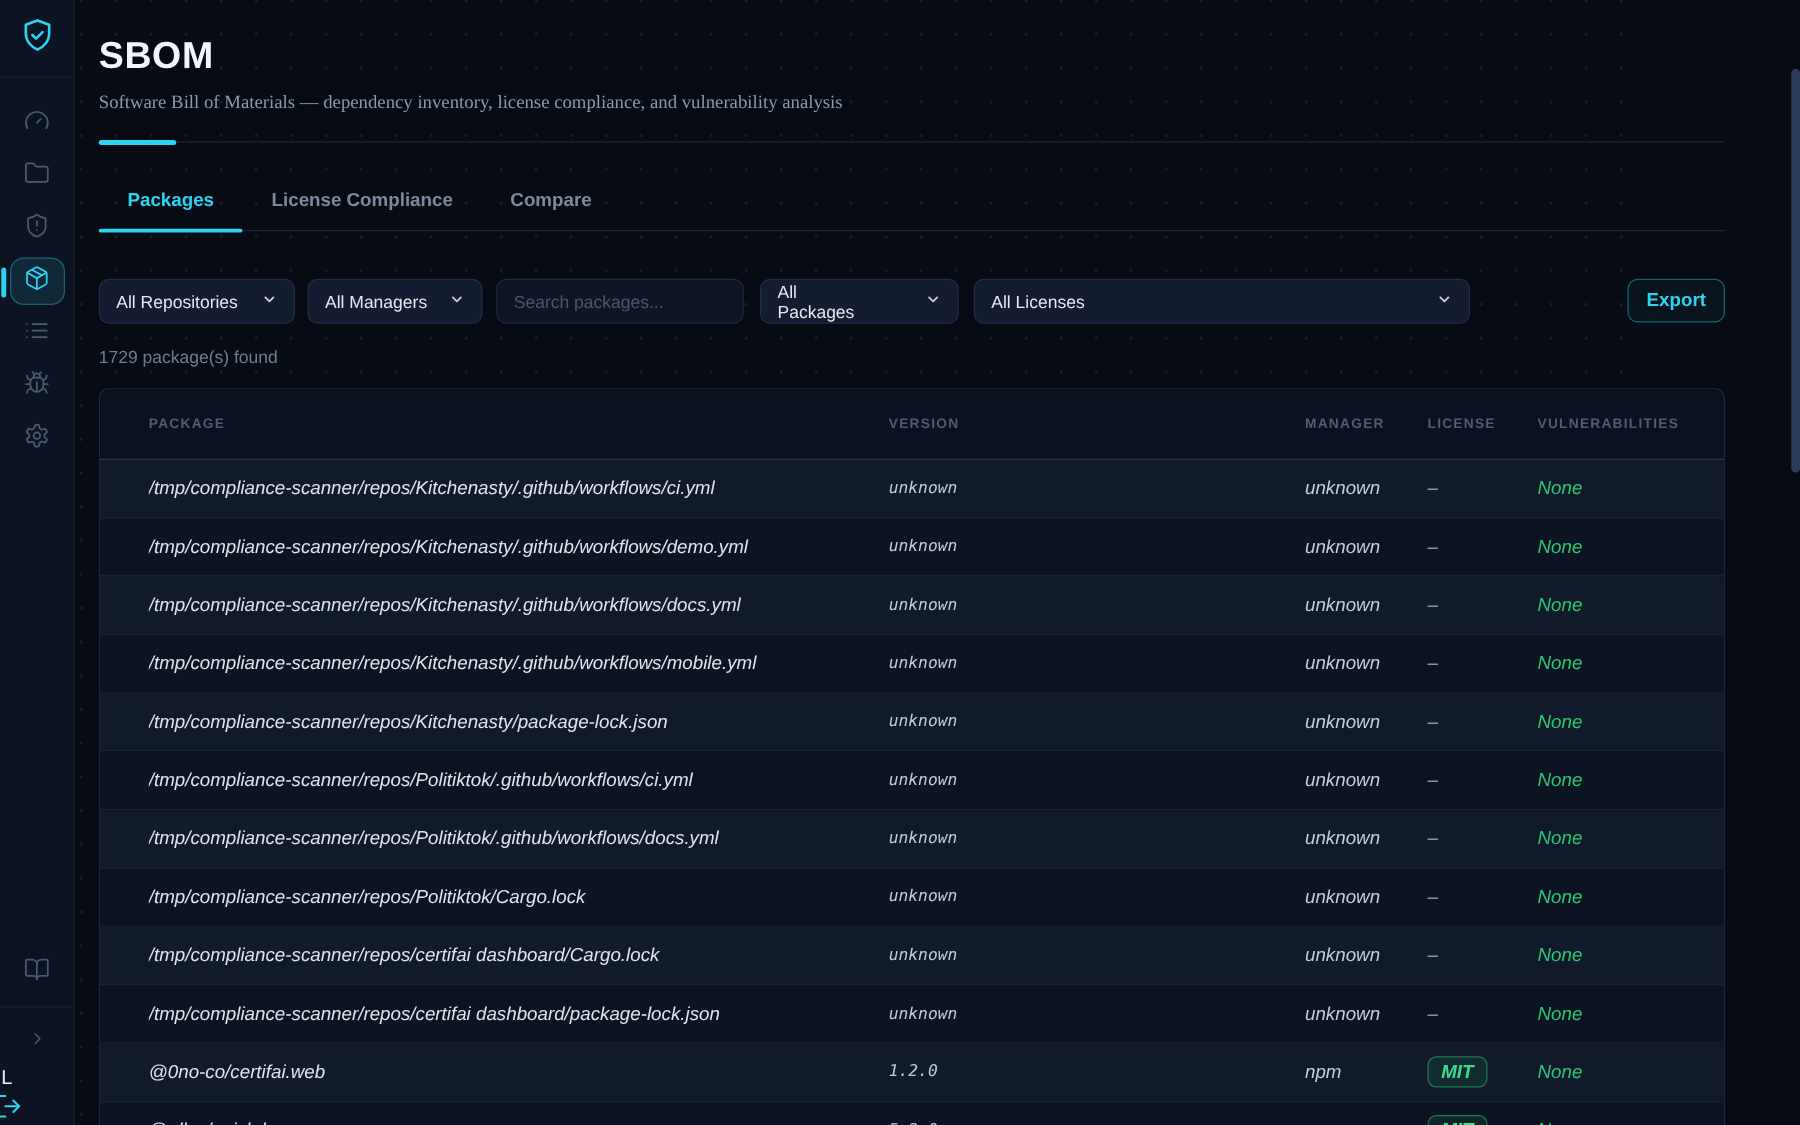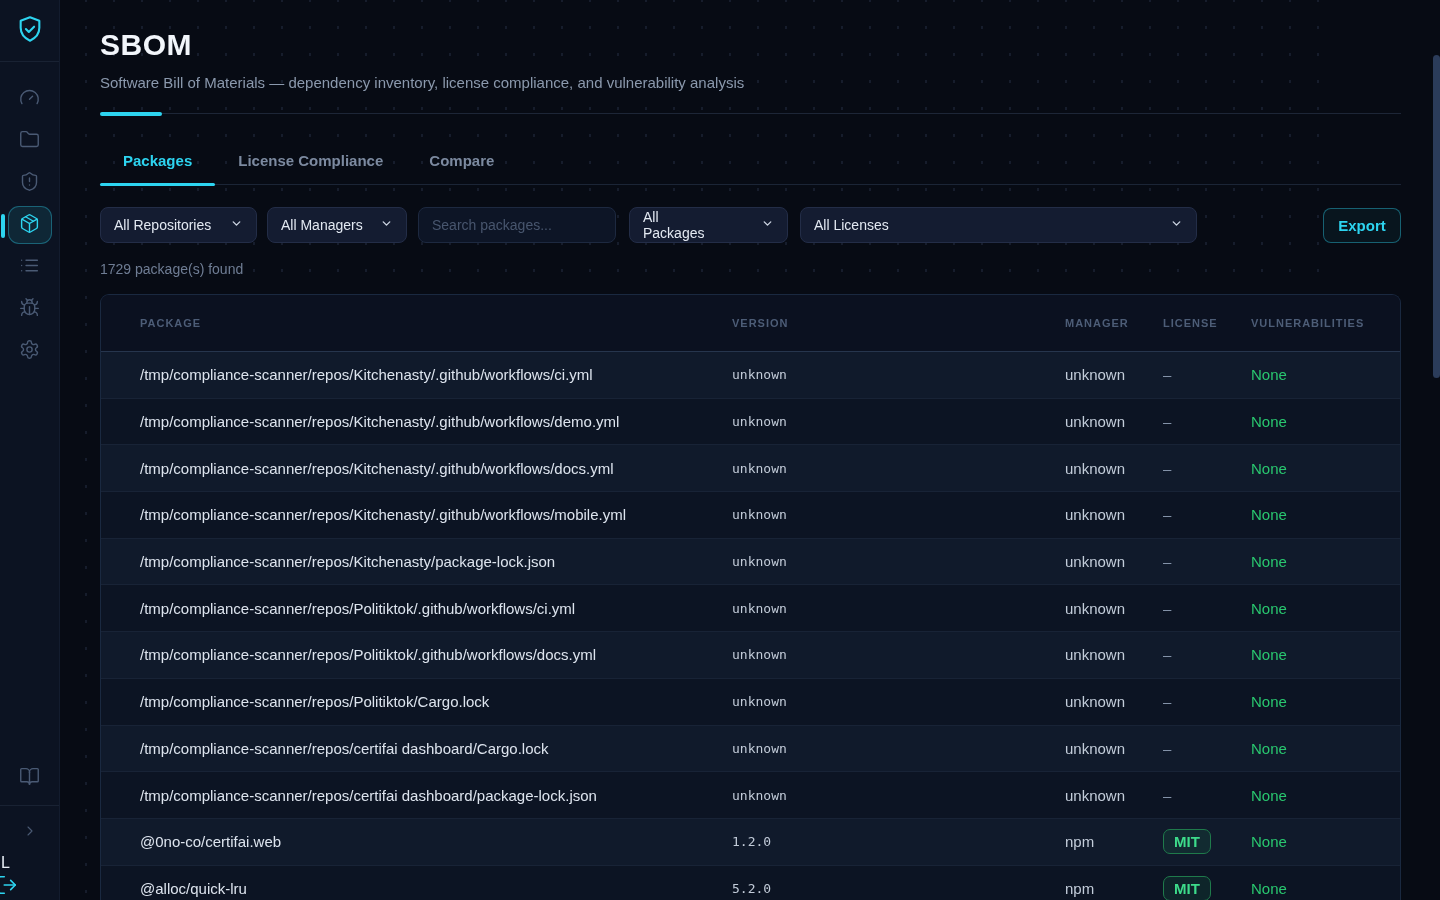--- a/index.html
+++ b/index.html
@@ -32,45 +32,45 @@
     background:#2dd4f0; border-radius:3px;
   }
   .sidebar-bottom { margin-top:auto; width:100%; display:flex; flex-direction:column; align-items:center; }
   .bottom-div { width:100%; height:1px; background:#192233; margin:8px 0; }
   .corner-artifacts { position:absolute; left:0; bottom:0; width:60px; height:50px; overflow:hidden; }
   .corner-l { position:absolute; left:1px; top:4px; color:#e8eef6; font-size:16px; font-weight:500; }
   .corner-logout { position:absolute; left:-4px; top:24px; }
 
   
   .main {
-    position:absolute; left:64px; top:0; width:1256px; height:900px;
+    position:absolute; left:43px; top:0; width:1256px; height:900px;
     background-image:radial-gradient(rgba(96,118,160,0.17) 1.2px, transparent 1.4px);
     background-size:28px 27px; background-position:8px 14px;
   }
   .content { position:absolute; left:36px; top:0; width:1301px; }
 
   .page-title { margin-top:28px; font-size:30px; font-weight:800; letter-spacing:0.5px; color:#f2f6fb; }
-  .page-sub { margin-top:12px; font-size:15px; color:#8b99ad; }
+  .page-sub { margin-top:12px; font-size:15px; color:#8b99ad;font-family:Liberation Serif, serif; }
   .title-rule { margin-top:22px; height:1px; background:#1d2637; position:relative; }
   .title-rule-accent { position:absolute; left:0; top:-1.5px; width:62px; height:4px; background:#2dd4f0; border-radius:2px; }
 
   
   .tabs { margin-top:38px; display:flex; border-bottom:1px solid #1b2536; }
   .tab {
     padding:0 23px 15px 23px; font-size:15px; color:#7c8aa0; font-weight:700;
     cursor:pointer; position:relative;
   }
   .tab.active { color:#2dd4f0; font-weight:600; }
   .tab.active::after {
     content:""; position:absolute; left:0; right:0; bottom:-1.5px; height:3px;
     background:#2dd4f0; border-radius:2px;
   }
 
   
-  .filters { margin-top:22px; display:flex; align-items:flex-end; }
+  .filters { margin-top:38px; display:flex; align-items:flex-start; }
   .select {
     height:36px; background:#141c31; border:1px solid #232d47; border-radius:8px;
     display:flex; align-items:center; justify-content:space-between;
     padding:0 13px; font-size:14px; color:#e3e9f2; cursor:pointer; flex:none;
   }
   .select svg { stroke:#cbd3e0; flex:none; margin-left:8px; }
   .sel-repos { width:157px; margin-right:10px; }
   .sel-managers { width:140px; margin-right:11px; }
   .search {
     width:198px; height:36px; background:#0d1526; border:1px solid #1d2940; border-radius:8px;
@@ -97,21 +97,21 @@
   .thead {
     height:57px; background:#0b1120; border-bottom:1px solid #26354d;
     display:grid; grid-template-columns:592px 333px 98px 88px 1fr;
     padding-left:39px; align-items:center;
   }
   .th {
     font-size:11px; font-weight:700; letter-spacing:0.09em; color:#4d5d77; text-transform:uppercase;
   }
   .trow {
     height:46.7px; display:grid; grid-template-columns:592px 333px 98px 88px 1fr;
-    padding-left:39px; align-items:center; border-bottom:1px solid #182336;
+    padding-left:39px; align-items:center; border-bottom:1px solid #182336;font-style:italic;
   }
   .trow.odd { background:#101a2b; }
   .trow.even { background:#0c1423; }
   .c-pkg { font-size:15px; color:#dde4ee; white-space:nowrap; overflow:hidden; }
   .c-ver { font-family:"DejaVu Sans Mono", monospace; font-size:13px; color:#c2cbd8; }
   .c-mgr { font-size:15px; color:#c3cdda; }
   .c-lic { font-size:15px; color:#8392a8; }
   .c-lic .badge {
     display:inline-block; font-size:15px; font-weight:700; color:#3ddc8b;
     background:rgba(41,199,111,0.10); border:1px solid #1f7a4b;

